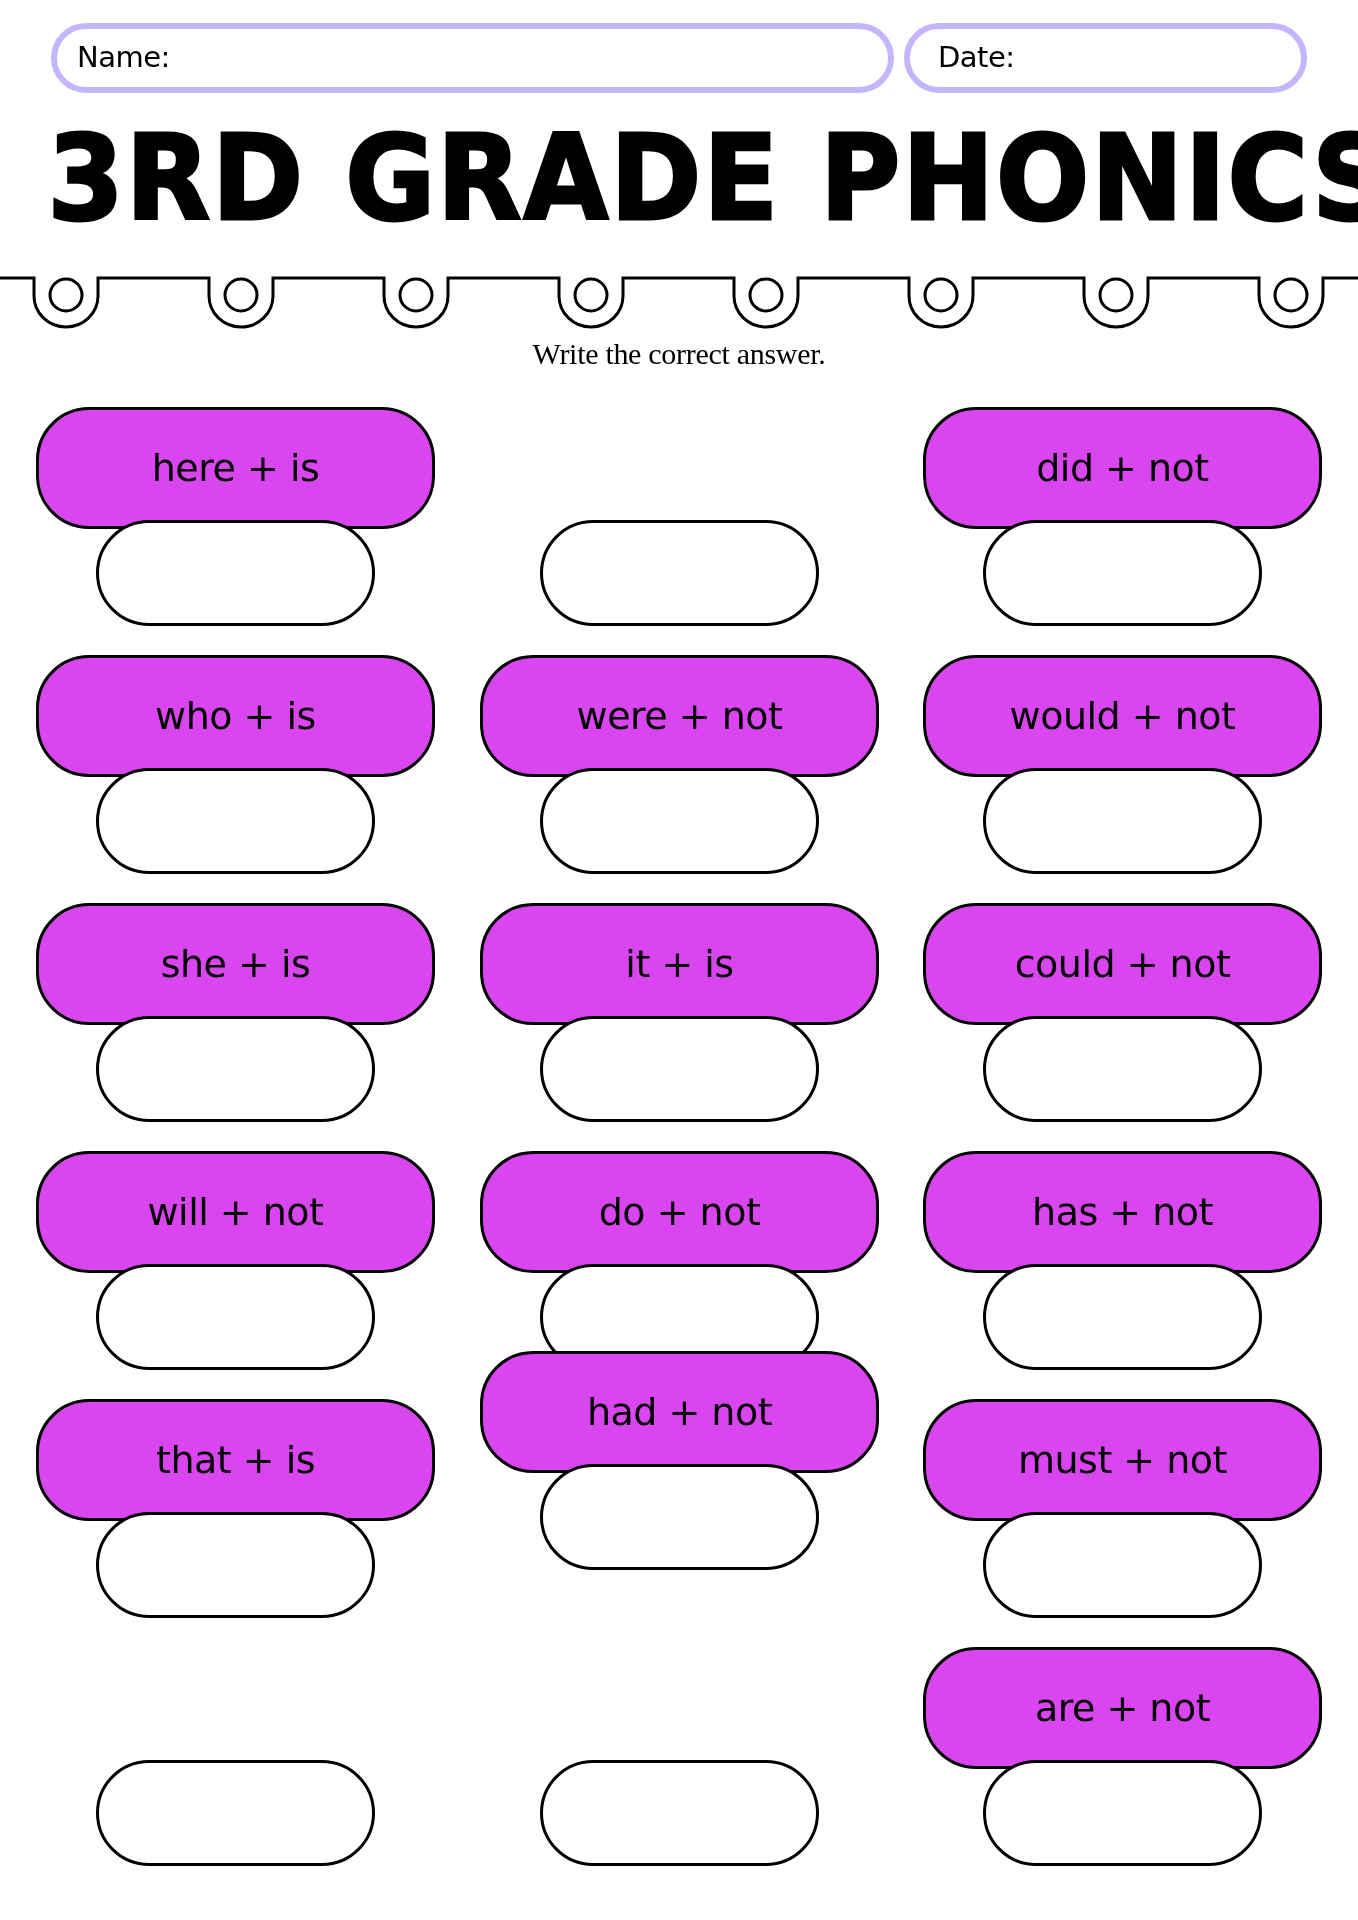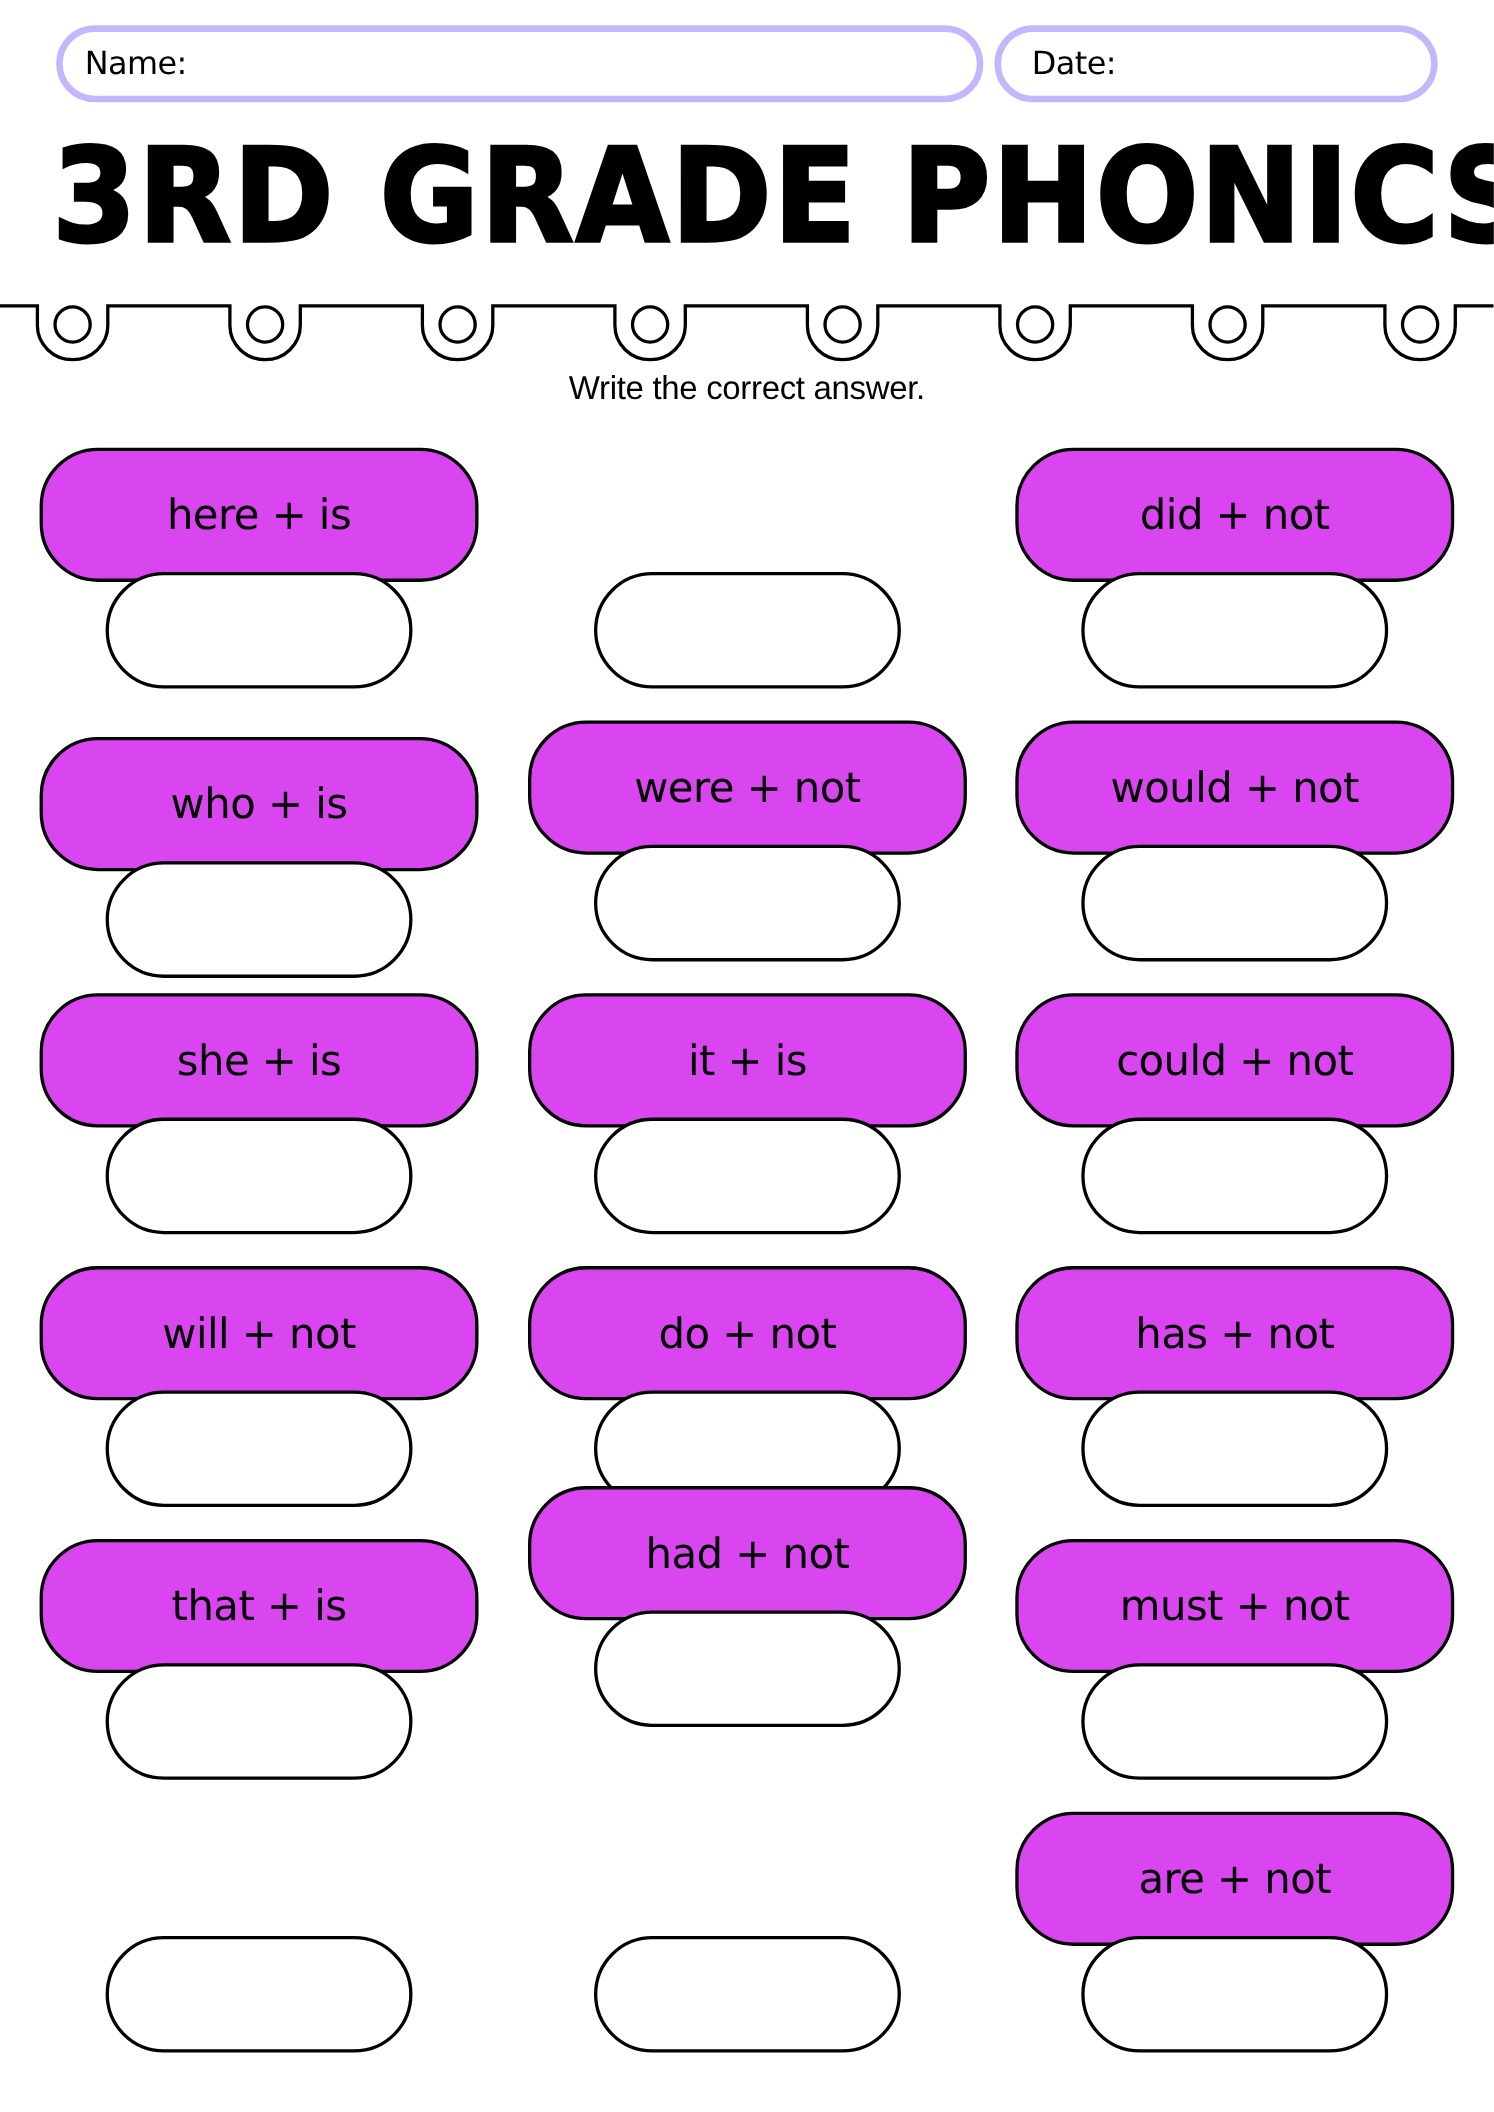--- a/index.html
+++ b/index.html
@@ -22,21 +22,21 @@
 
   .title {
     position: absolute; left: 0; width: 1358px; top: 118px; height: 120px;
     text-align: center; font-family: "DejaVu Sans", sans-serif; font-weight: bold;
     font-size: 118px; line-height: 120px; letter-spacing: 2px; white-space: nowrap;
     -webkit-text-stroke: 3px #000; transform: scaleX(0.93); transform-origin: center;
   }
   .divider { position: absolute; left: 0; top: 270px; width: 1358px; height: 64px; }
   .instruction {
     position: absolute; left: 0; width: 1358px; top: 334px; text-align: center;
-    font-size: 30px; line-height: 40px; font-family: Liberation Sans, sans-serif;
+    font-size: 30px; line-height: 40px; font-family: Liberation Serif, serif;
     letter-spacing: -0.3px;
   }
 
   .cell { position: absolute; width: 400px; height: 220px; }
   .prompt {
     position: absolute; left: 0; top: 0; width: 399px; height: 122px; box-sizing: border-box;
     border: 3px solid #000; border-radius: 53px; background: #d946ef;
     display: flex; align-items: center; justify-content: center;
     font-size: 38px; font-family: "DejaVu Sans", sans-serif; letter-spacing: -0.5px;
   }
@@ -79,21 +79,21 @@
       <div class="prompt">here + is</div>
       <div class="answer"></div>
     </div>
     <div class="cell" style="left: 480px; top: 407px;">
       <div class="answer"></div>
     </div>
     <div class="cell" style="left: 923px; top: 407px;">
       <div class="prompt">did + not</div>
       <div class="answer"></div>
     </div>
-    <div class="cell" style="left: 36px; top: 670px; text-decoration: underline;">
+    <div class="cell" style="left: 36px; top: 655px; text-decoration: underline;">
       <div class="prompt">who + is</div>
       <div class="answer"></div>
     </div>
     <div class="cell" style="left: 480px; top: 655px;">
       <div class="prompt">were + not</div>
       <div class="answer"></div>
     </div>
     <div class="cell" style="left: 923px; top: 655px;">
       <div class="prompt">would + not</div>
       <div class="answer"></div>

